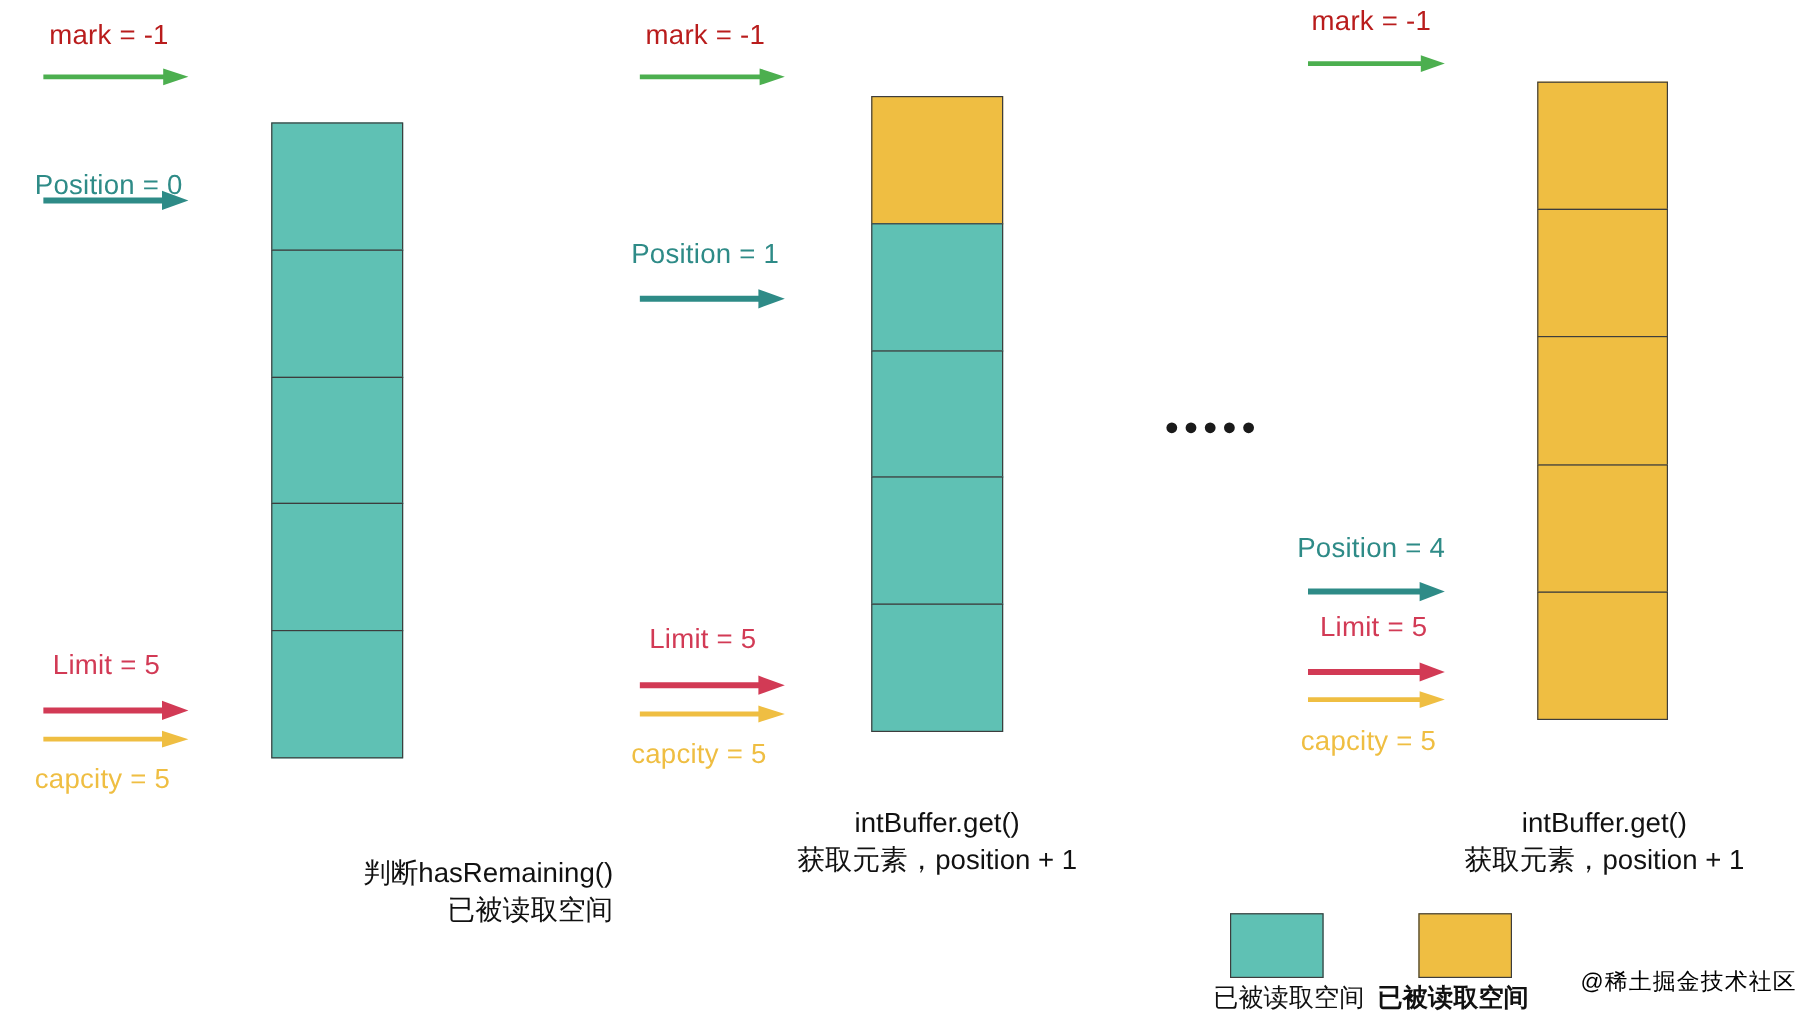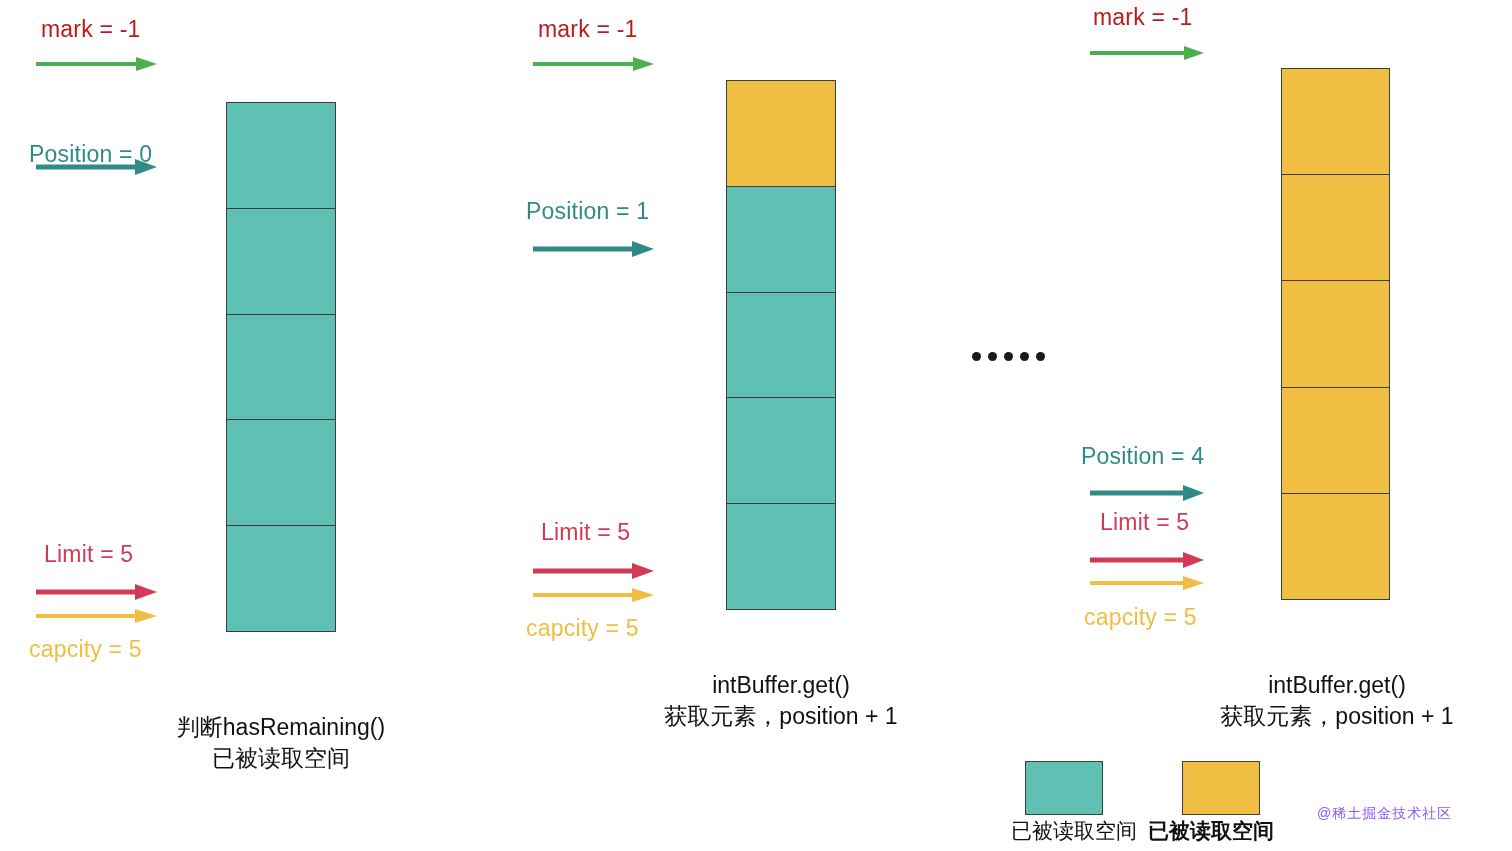--- a/index.html
+++ b/index.html
@@ -84,22 +84,22 @@
   .legend-label {
     position: absolute;
     font-size: 21px;
     color: #111111;
     white-space: nowrap;
   }
 
   
   .watermark {
     position: absolute;
-    font-size: 14px;
-    color: #8b5cf6;
+    font-size: 19px;
+    color: #000000;
     white-space: nowrap;
     letter-spacing: 1px;
     text-align: center;
   }
 </style>
 </head>
 <body>
 
 <div id="canvas">
 
@@ -136,21 +136,21 @@
   <div class="marker-label c-capacity" style="left:29px; top:636px;">capcity = 5</div>
 
   <div class="stack" id="stack-1" style="left:226px; top:102px; width:110px; height:529px;">
       <div class="cell written" style="flex: 1 1 0px;"></div>
       <div class="cell written" style="flex: 1 1 0px;"></div>
       <div class="cell written" style="flex: 1 1 0px;"></div>
       <div class="cell written" style="flex: 1 1 0px;"></div>
       <div class="cell written" style="flex: 1 1 0px;"></div>
     </div>
 
-  <div class="caption" id="caption-1" style="left:51px; top:712px; width:460px;">
+  <div class="caption" id="caption-1" style="left:51px; top:712px; width:460px;text-align:right;">
       <div>判断hasRemaining()</div>
       <div>已被读取空间</div>
     </div>
 
   <div class="marker-label c-mark" style="left:538px; top:16px;">mark = -1</div>
   <div class="arrow" style="left:533px; top:56px;">
     <svg width="122" height="16" viewBox="0 0 122 16">
       <line x1="0" y1="8" x2="105" y2="8" stroke="#4CAF4F" stroke-width="4"></line>
       <polygon points="100,1 121,8 100,15" fill="#4CAF4F"></polygon>
     </svg>

